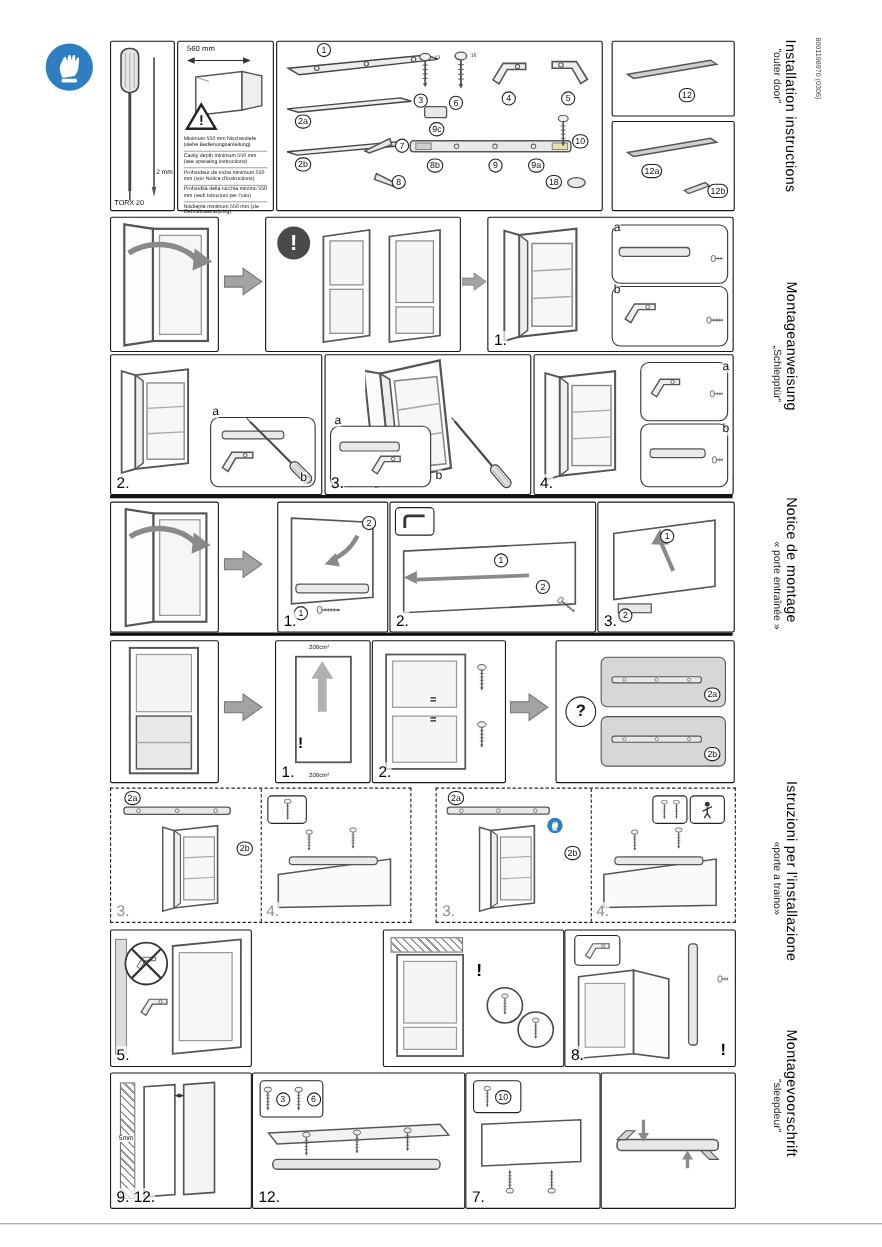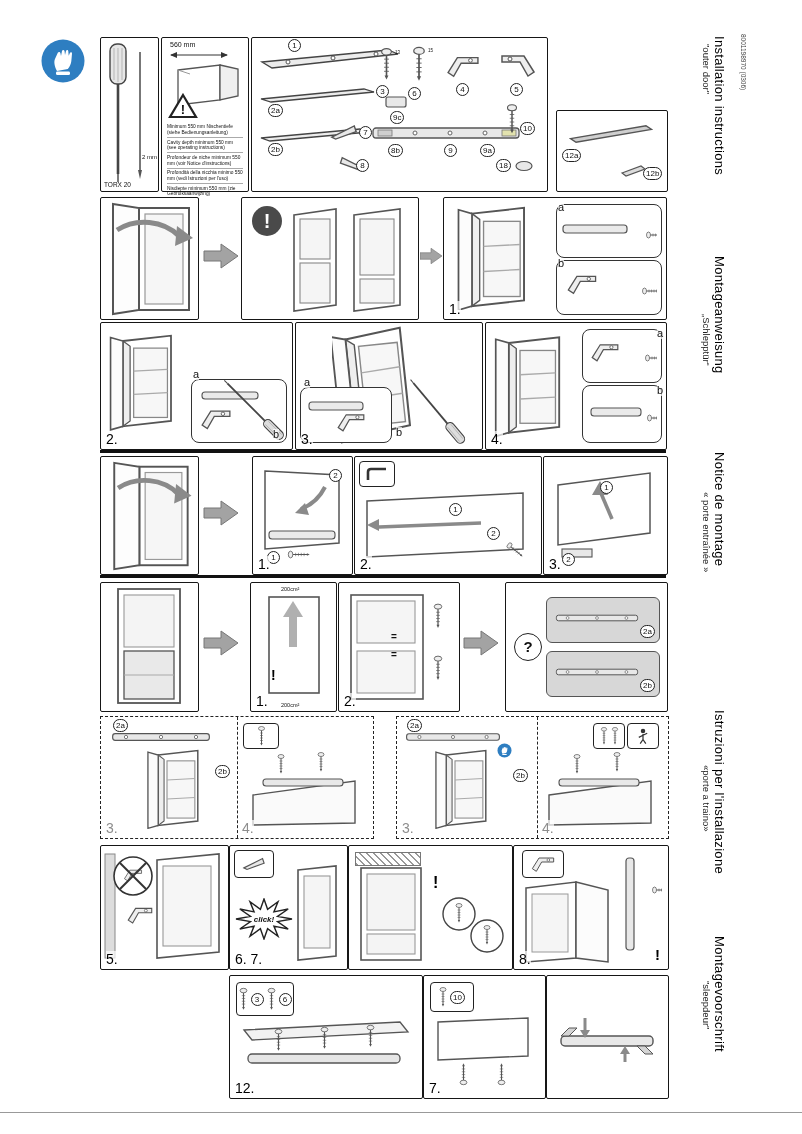--- a/index.html
+++ b/index.html
@@ -204,26 +204,32 @@
         <use href="#s-screw" width="12" height="30"></use>
       </svg>
     <div class="co" style="left:268px;top:84px">10</div>
 
     <svg class="sk" style="left:262px;top:122px" width="20" height="12" viewBox="0 0 20 12">
       <ellipse cx="10" cy="6" rx="8" ry="4.5" fill="#e8e8e8" stroke="#555" stroke-width="1.2"></ellipse>
     </svg>
     <div class="co" style="left:244px;top:121px">18</div>
   </div>
 
+  <div class="panel" style="left:556px;top:37px;width:110px;height:67px">
+    <svg class="sk" style="left:8px;top:12px" width="92" height="26">
+        <use href="#s-trim" width="92" height="26"></use>
+      </svg>
+    <div class="co" style="left:60px;top:42px">12</div>
+  </div>
 
   <div class="panel" style="left:556px;top:110px;width:110px;height:80px">
     <svg class="sk" style="left:8px;top:10px" width="92" height="26">
         <use href="#s-trim" width="92" height="26"></use>
       </svg>
-    <div class="co" style="left:5px;top:38px">12a</div>
+    <div class="co" style="left:26px;top:38px">12a</div>
     <svg class="sk" style="left:62px;top:52px" width="28" height="14" viewBox="0 0 28 14">
       <polygon points="3,10 22,3 26,6 7,13" fill="#dcdcdc" stroke="#555" stroke-width="1.2"></polygon>
     </svg>
     <div class="co" style="left:86px;top:56px">12b</div>
   </div>
 
   <div class="panel" style="left:100px;top:197px;width:97px;height:121px">
     <svg class="sk" style="left:2px;top:2px" width="93" height="117" viewBox="0 0 93 117">
       <rect x="36" y="8" width="50" height="102" fill="#fff" stroke="#555" stroke-width="2"></rect>
       <rect x="42" y="14" width="38" height="90" fill="#f6f6f6" stroke="#999" stroke-width="1.2"></rect>
@@ -542,36 +548,20 @@
       <rect x="60" y="18" width="48" height="80" fill="#f6f6f6" stroke="#999" stroke-width="1.1"></rect>
       <use href="#s-bracket" x="22" y="56" width="30" height="22"></use>
       <circle cx="30" cy="28" r="19" fill="#fff" stroke="#333" stroke-width="1.6"></circle>
       <use href="#s-bracket" x="19" y="19" width="22" height="16"></use>
       <line x1="17" y1="15" x2="43" y2="41" stroke="#333" stroke-width="2"></line>
       <line x1="43" y1="15" x2="17" y2="41" stroke="#333" stroke-width="2"></line>
     </svg>
     <div class="step">5.</div>
   </div>
 
-  <div class="panel" style="left:229px;top:845px;width:117px;height:123px">
-    <div class="iconbox" style="left:4px;top:4px;width:38px;height:26px">
-      <svg width="24" height="14">
-          <use href="#s-wedge" width="24" height="14"></use>
-        </svg>
-    </div>
-    <svg class="sk" style="left:62px;top:16px" width="50" height="100" viewBox="0 0 50 100">
-      <polygon points="6,8 44,4 44,94 6,98" fill="#fff" stroke="#555" stroke-width="1.6"></polygon>
-      <rect x="12" y="14" width="26" height="72" fill="#f5f5f5" stroke="#999" stroke-width="1.1"></rect>
-    </svg>
-    <svg class="sk" style="left:4px;top:52px" width="60" height="42" viewBox="0 0 60 42">
-      <polygon points="30,1 33.6,11.3 44,3.7 39.9,13.9 54.2,11 43.5,18.4 58,21 43.5,23.6 54.2,31 39.9,28.1 44,38.3 33.6,30.7 30,41 26.4,30.7 16,38.3 20.1,28.1 5.8,31 16.5,23.6 2,21 16.5,18.4 5.8,11 20.1,13.9 16,3.7 26.4,11.3" fill="#fff" stroke="#222" stroke-width="1.4"></polygon>
-      <text x="30" y="24" text-anchor="middle" font-size="8" font-weight="bold" font-style="italic" fill="#111">click!</text>
-    </svg>
-    <div class="step">6. 7.</div>
-  </div>
 
   <div class="panel" style="left:348px;top:845px;width:163px;height:123px">
     <div class="hatch" style="left:6px;top:6px;width:64px;height:12px"></div>
     <svg class="sk" style="left:8px;top:20px" width="72" height="98" viewBox="0 0 72 98">
       <rect x="4" y="2" width="60" height="92" fill="#fff" stroke="#555" stroke-width="1.6"></rect>
       <rect x="10" y="8" width="48" height="56" fill="#f4f4f4" stroke="#999" stroke-width="1.1"></rect>
       <rect x="10" y="68" width="48" height="20" fill="#f4f4f4" stroke="#999" stroke-width="1.1"></rect>
     </svg>
     <div class="bang" style="left:84px;top:28px;font-size:16px">!</div>
     <svg class="sk" style="left:90px;top:48px" width="70" height="66" viewBox="0 0 70 66">
@@ -596,20 +586,31 @@
     <svg class="sk" style="left:104px;top:8px" width="44" height="104" viewBox="0 0 44 104">
       <rect x="8" y="4" width="8" height="92" rx="3" fill="#e8e8e8" stroke="#555" stroke-width="1.2"></rect>
       <g transform="translate(34,40) rotate(-90)">
           <use href="#s-screw" width="8" height="20"></use>
         </g>
     </svg>
     <div class="bang" style="right:8px;bottom:6px;font-size:15px">!</div>
     <div class="step">8.</div>
   </div>
 
+  <div class="panel" style="left:100px;top:975px;width:127px;height:122px">
+    <div class="hatch" style="left:8px;top:8px;width:12px;height:104px"></div>
+    <svg class="sk" style="left:24px;top:6px" width="96" height="110" viewBox="0 0 96 110">
+      <polygon points="6,6 34,4 34,104 6,106" fill="#fff" stroke="#555" stroke-width="1.5"></polygon>
+      <polygon points="42,4 70,2 70,102 42,104" fill="#f4f4f4" stroke="#555" stroke-width="1.5"></polygon>
+      <line x1="34" y1="14" x2="42" y2="14" stroke="#333" stroke-width="1"></line>
+      <path d="M34 14l4-2v4zM42 14l-4-2v4z" fill="#333"></path>
+    </svg>
+    <div class="tiny" style="left:6px;top:56px;font-size:6px;background:#fff;padding:0 1px">5mm</div>
+    <div class="step">9. 12.</div>
+  </div>
 
   <div class="panel" style="left:229px;top:975px;width:192px;height:122px">
     <div class="iconbox" style="left:6px;top:6px;width:56px;height:32px">
       <svg width="9" height="24">
           <use href="#s-screw" width="9" height="24"></use>
         </svg>
       <div class="co inline">3</div>
       <svg width="9" height="24">
           <use href="#s-screw" width="9" height="24"></use>
         </svg>

